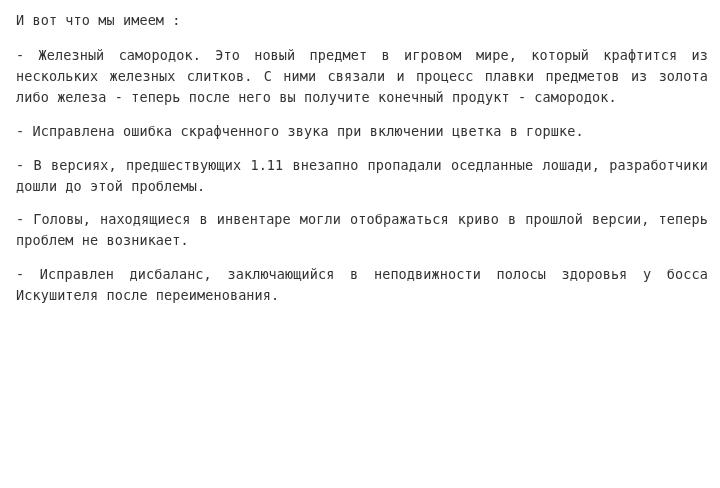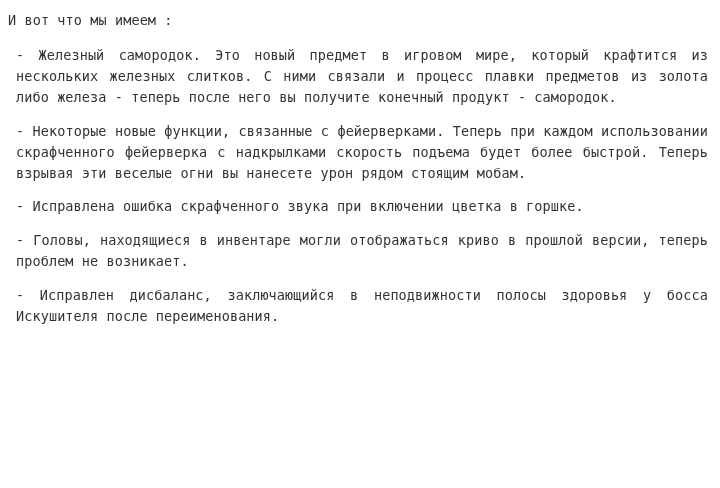--- a/index.html
+++ b/index.html
@@ -19,21 +19,21 @@
     width: 720px;
     height: 488px;
     padding: 10px 12px 0 8px;
     background: #ffffff;
   }
   .intro {
     font-size: 13.5px;
     line-height: 1.55;
     color: #333333;
     text-align: left;
-    margin: 0 0 14px 0;
+    margin: 0 0 14px 8px;
     letter-spacing: 0.1px;
   }
   .item {
     font-size: 13.5px;
     line-height: 1.55;
     color: #333333;
     text-align: justify;
     text-justify: inter-word;
     margin: 0 0 13px 8px;
     letter-spacing: 0.1px;
@@ -43,18 +43,18 @@
   }
 </style>
 </head>
 <body>
 
 <div class="page">
 
   <p class="intro">И вот что мы имеем :</p>
 
   <p class="item">- Железный самородок. Это новый предмет в игровом мире, который крафтится из нескольких железных слитков. С ними связали и процесс плавки предметов из золота либо железа - теперь после него вы получите конечный продукт - самородок.</p>
-  <p class="item">- Некоторые новые функции, связанные с фейерверками. Теперь при каждом использовании скрафченного фейерверка с надкрылками скорость подъема будет более быстрой. Теперь взрывая эти веселые огни вы нанесете урон рядом стоящим мобам.</p>
   <p class="item">- Исправлена ошибка скрафченного звука при включении цветка в горшке.</p>
+  <p class="item">- В версиях, предшествующих 1.11 внезапно пропадали оседланные лошади, разработчики дошли до этой проблемы.</p>
   <p class="item">- Головы, находящиеся в инвентаре могли отображаться криво в прошлой версии, теперь проблем не возникает.</p>
   <p class="item">- Исправлен дисбаланс, заключающийся в неподвижности полосы здоровья у босса Искушителя после переименования.</p>
 
 </div>
 
 </body></html>

